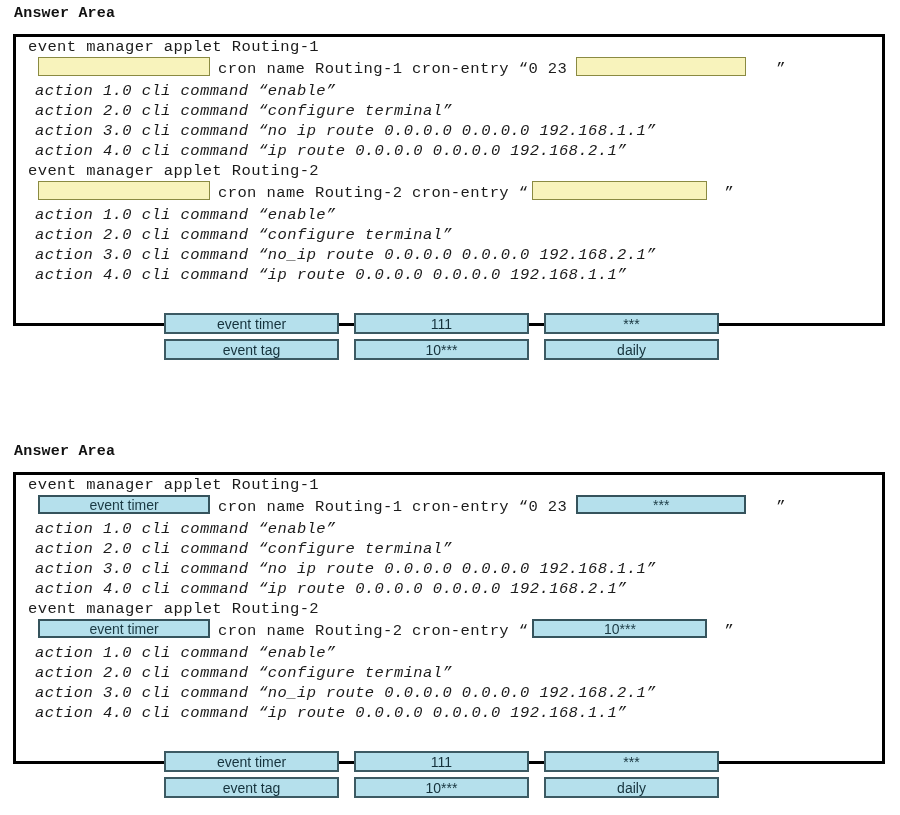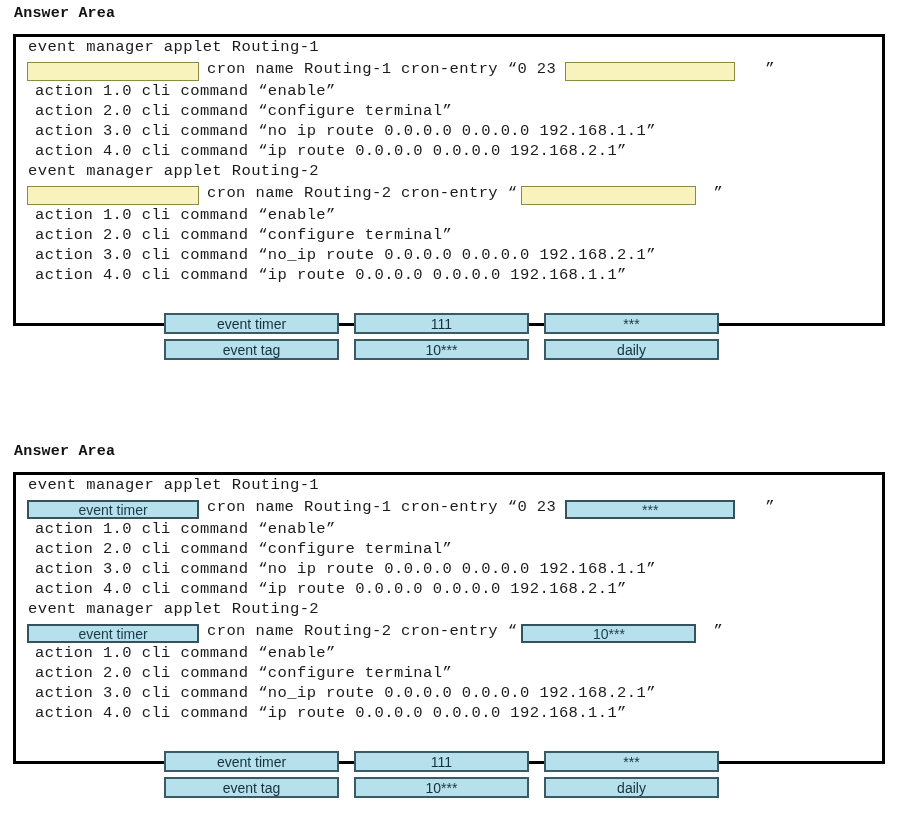--- a/index.html
+++ b/index.html
@@ -59,29 +59,29 @@
     line-height: 20px;
     height: 20px;
     white-space: pre;
     color: #1b1b1b;
     letter-spacing: 0.4px;
     padding-left: 12px;
     box-sizing: border-box;
     display: flex;
     align-items: center;
   }
-  .code-line.indent { padding-left: 19px; }
+  .code-line.indent { padding-left: 19px; font-style: italic; }
   .code-line.applet { padding-left: 12px; font-weight: 500; }
 
   .cron-row {
     height: 24px;
     line-height: 24px;
     display: flex;
-    align-items: flex-end;
-    padding-left: 11px;
+    align-items: flex-start;
+    padding-left: 22px;
   }
   .cron-row .seg {
     font-family: "Liberation Mono", "DejaVu Sans Mono", monospace;
     font-size: 15.5px;
     letter-spacing: 0.4px;
     white-space: pre;
     color: #1b1b1b;
   }
 
   

